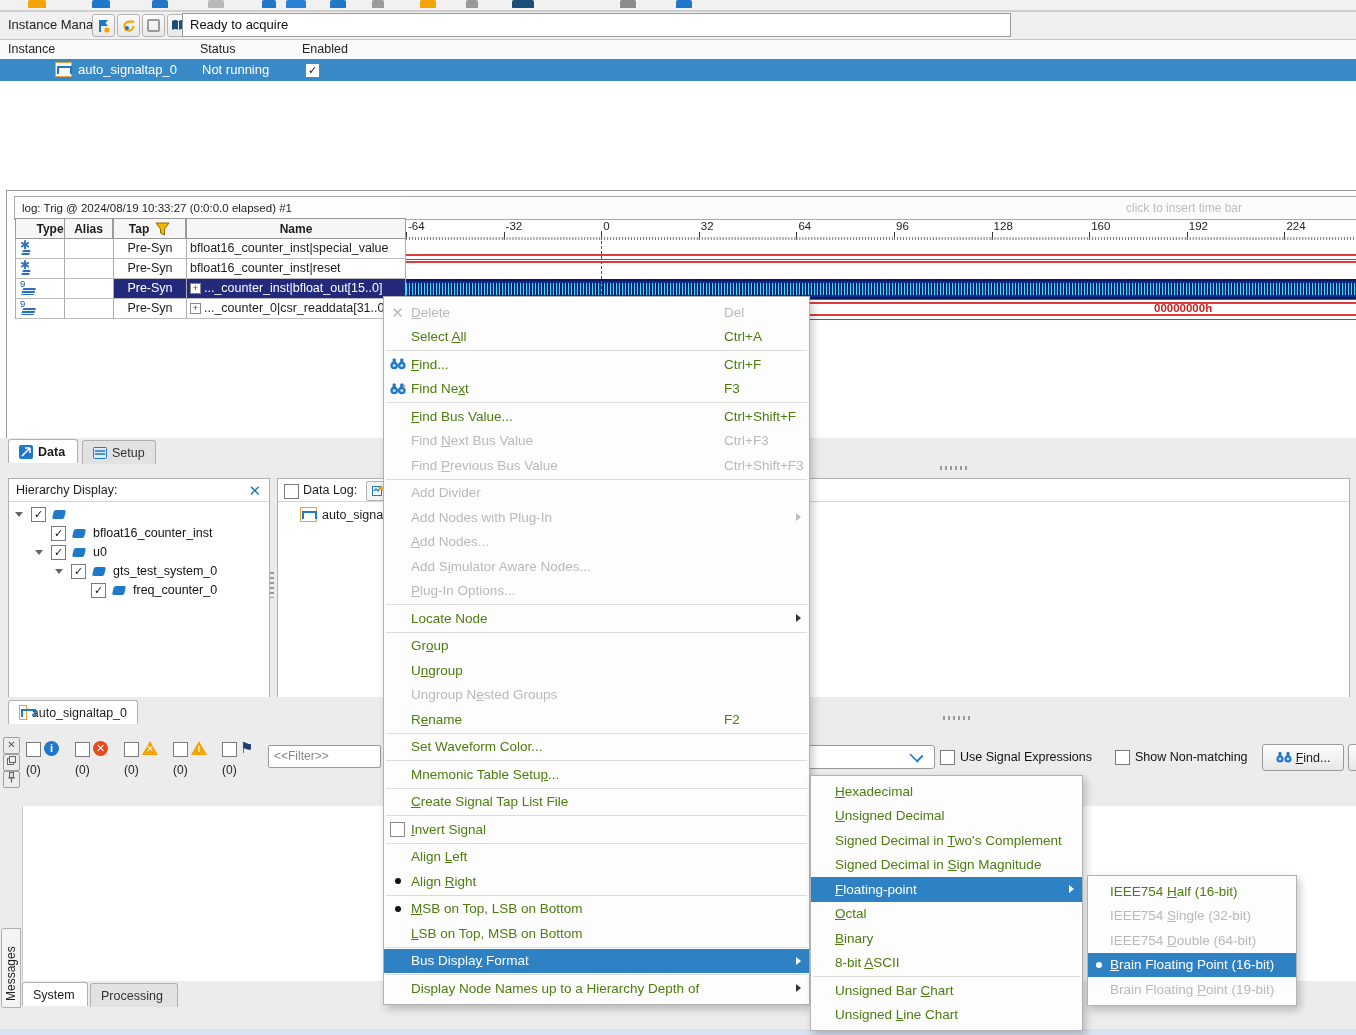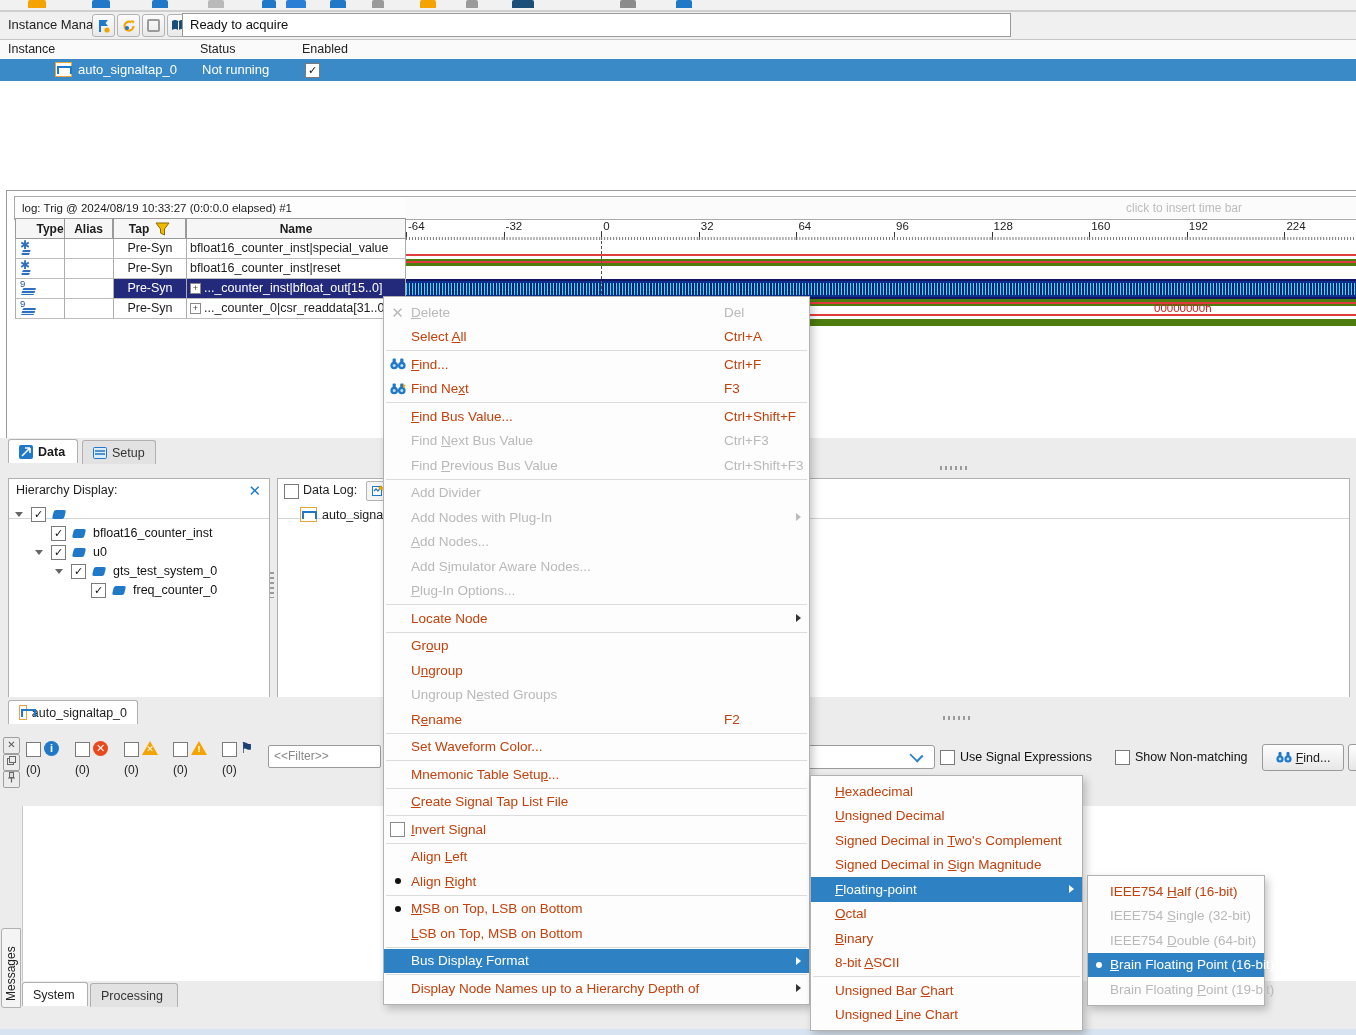--- a/index.html
+++ b/index.html
@@ -29,21 +29,21 @@
   .wave-pane{left:6px;top:190px;width:1349px;height:248px;border:1px solid #9a9a9a;background:#fff;}
   .log-cell{position:absolute;left:7px;top:5px;width:392px;height:22px;border:1px solid #aaa;
             font-size:11.5px;line-height:22px;padding-left:7px;background:#fdfdfd;}
   .timebar-cell{position:absolute;left:399px;top:5px;width:950px;height:22px;border-top:1px solid #aaa;border-bottom:1px solid #aaa;background:#fbfbfb;}
   .timebar-hint{position:absolute;left:720px;top:0;font-size:12px;color:#bcbcbc;line-height:22px;}
   .sig-hdr{position:absolute;top:27px;height:21px;border:1px solid #9a9a9a;background:#f6f6f6;
            font-size:12px;font-weight:bold;text-align:center;line-height:20px;box-sizing:border-box;}
   .sig-cell{position:absolute;height:20px;border-left:1px solid #adadad;border-bottom:1px solid #bdbdbd;
             box-sizing:border-box;font-size:12.5px;line-height:19px;background:#fff;overflow:hidden;white-space:nowrap;}
   .sel-navy{background:#232a7c !important;color:#fff !important;}
-  .wave-area{position:absolute;left:399px;height:20px;border-bottom:7px solid #4d7c0f;}
+  .wave-area{position:absolute;left:399px;height:20px;border-bottom:1px solid #4d7c0f;font-weight:bold;}
   .wl{position:absolute;left:0;width:100%;height:2px;background:#e23b3b;}
   .busy{position:absolute;left:0;top:0;width:100%;height:20px;background:#0a2f8f;border-top:2px solid #10175e;border-bottom:2px solid #10175e;box-sizing:border-box;}
   .busy-inner{position:absolute;left:0;top:2px;bottom:2px;width:100%;
       background:repeating-linear-gradient(90deg,#45dcf2 0 1px,#0a2f8f 1px 3px,#45dcf2 3px 4px,#072568 4px 6px);}
   .bus-label{position:absolute;top:3px;font-size:11.5px;color:#cc2222;background:transparent;}
   .tick-num{position:absolute;top:0;font-size:11.5px;color:#222;}
   .ruler{position:absolute;left:399px;top:41px;width:950px;height:8px;
      background:repeating-linear-gradient(90deg,#777 0 1px,transparent 1px 3px) 0 100%/97.6px 3px repeat-x,
                 repeating-linear-gradient(90deg,#333 0 1px,transparent 1px 97.6px) 0 0/100% 8px;}
   .dash-line{position:absolute;border-left:1px dashed #555;width:0;}
@@ -58,21 +58,21 @@
        border-radius:3px 3px 0 0;font-size:12.5px;display:flex;align-items:center;gap:5px;padding:0 10px;}
   .tab.active{background:#fff;font-weight:bold;}
   .tab.inactive{background:#e2e2e2;color:#333;}
   .strip{background:#ececec;}
   .dots-h{position:absolute;width:30px;height:4px;
      background:repeating-linear-gradient(90deg,#9a9a9a 0 2px,transparent 2px 5px);}
   .dots-v{position:absolute;width:4px;height:26px;
      background:repeating-linear-gradient(180deg,#9a9a9a 0 2px,transparent 2px 5px);}
   
   .panel{position:absolute;background:#fff;border:1px solid #b0b0b0;}
-  .panel-hdr{position:absolute;left:0;right:0;top:0;height:40px;border-bottom:1px solid #d4d4d4;
+  .panel-hdr{position:absolute;left:0;right:0;top:0;height:23px;border-bottom:1px solid #d4d4d4;
      font-size:12.5px;line-height:23px;padding-left:7px;box-sizing:border-box;}
   .tree-arrow{position:absolute;width:0;height:0;border-left:4px solid transparent;border-right:4px solid transparent;border-top:5px solid #666;margin-top:7px;}
   .node-ico{position:absolute;width:12px;height:9px;margin-top:5px;background:#1f78c8;border-radius:2px;transform:skewX(-14deg);}
   .tree-lbl{position:absolute;font-size:12.5px;line-height:19px;color:#111;}
   
   .mini-btn{position:absolute;left:3px;width:15px;height:15px;background:#ececec;border:1px solid #9f9f9f;
       border-radius:2px;font-size:10px;line-height:13px;text-align:center;color:#555;}
   .sev-ico{position:absolute;width:15px;height:15px;border-radius:50%;color:#fff;font-size:11px;line-height:15px;text-align:center;font-weight:bold;}
   .tri{position:absolute;width:0;height:0;border-left:8px solid transparent;border-right:8px solid transparent;border-bottom:14px solid #f5a300;}
   .tri span{position:absolute;left:-4px;top:3px;font-size:9px;color:#fff;font-weight:bold;width:8px;text-align:center;}
@@ -80,21 +80,21 @@
   .input{position:absolute;background:#fff;border:1px solid #9a9a9a;font-size:12px;color:#888;
       line-height:21px;padding-left:5px;box-sizing:border-box;border-radius:2px;}
   .btn{position:absolute;background:linear-gradient(#fdfdfd,#e7e7e7);border:1px solid #9a9a9a;border-radius:3px;
       font-size:12.5px;display:flex;align-items:center;justify-content:center;gap:4px;}
   .cb-lbl{position:absolute;font-size:12.5px;color:#111;}
   .chev{display:inline-block;width:9px;height:9px;border-right:2.5px solid #2a7fd0;border-bottom:2.5px solid #2a7fd0;transform:rotate(45deg) scaleY(.8);}
   .vtab{position:absolute;left:1px;top:928px;width:18px;height:78px;background:#f4f4f4;border:1px solid #b0b0b0;border-radius:3px 0 0 3px;}
   .vtab span{position:absolute;left:2px;top:72px;font-size:12px;color:#222;transform:rotate(-90deg);transform-origin:0 0;white-space:nowrap;}
   
   .menu{position:absolute;background:#fdfdfd;border:1px solid #b2b2b2;box-shadow:3px 4px 8px rgba(0,0,0,.22);padding:3px 0;box-sizing:border-box;}
-  .mi{height:24.5px;display:flex;align-items:center;font-size:13.5px;color:#c2410c;position:relative;cursor:default;}
+  .mi{height:24.5px;display:flex;align-items:center;font-size:13.5px;color:#4d7c0f;position:relative;cursor:default;}
   .mi .gut{width:27px;display:flex;justify-content:center;align-items:center;flex:none;}
   .mi .lbl{white-space:nowrap;}
   .mi .sc{position:absolute;left:340px;white-space:nowrap;}
   .mi.dis{color:#b9b9b9;}
   .mi.hl{background:#2e82c4;color:#fff;}
   .msep{height:1px;background:#dcdcdc;margin:1px 2px;}
   .arr{position:absolute;right:8px;top:8px;width:0;height:0;border-top:4.5px solid transparent;border-bottom:4.5px solid transparent;border-left:5px solid #333;}
   .mi.dis .arr{border-left-color:#bcbcbc;}
   .mi.hl .arr{border-left-color:#fff;}
   .bullet{width:6px;height:6px;border-radius:50%;background:#111;}
@@ -616,21 +616,21 @@
       <div class="msep"></div>
       <div class="mi">
         <span class="gut" style="width: 24px;"></span>
         <span class="lbl">Unsigned Bar <u>C</u>hart</span>
       </div>
       <div class="mi">
         <span class="gut" style="width: 24px;"></span>
         <span class="lbl">Unsigned <u>L</u>ine Chart</span>
       </div>
     </div>
-  <div class="menu" style="left:1087px;top:875px;width:178px;z-index:52" id="menuFloat">
+  <div class="menu" style="left:1087px;top:875px;width:210px;z-index:52" id="menuFloat">
       <div class="mi">
         <span class="gut" style="width: 22px;"></span>
         <span class="lbl">IEEE754 <u>H</u>alf (16-bit)</span>
       </div>
       <div class="mi dis">
         <span class="gut" style="width: 22px;"></span>
         <span class="lbl">IEEE754 <u>S</u>ingle (32-bit)</span>
       </div>
       <div class="mi dis">
         <span class="gut" style="width: 22px;"></span>

